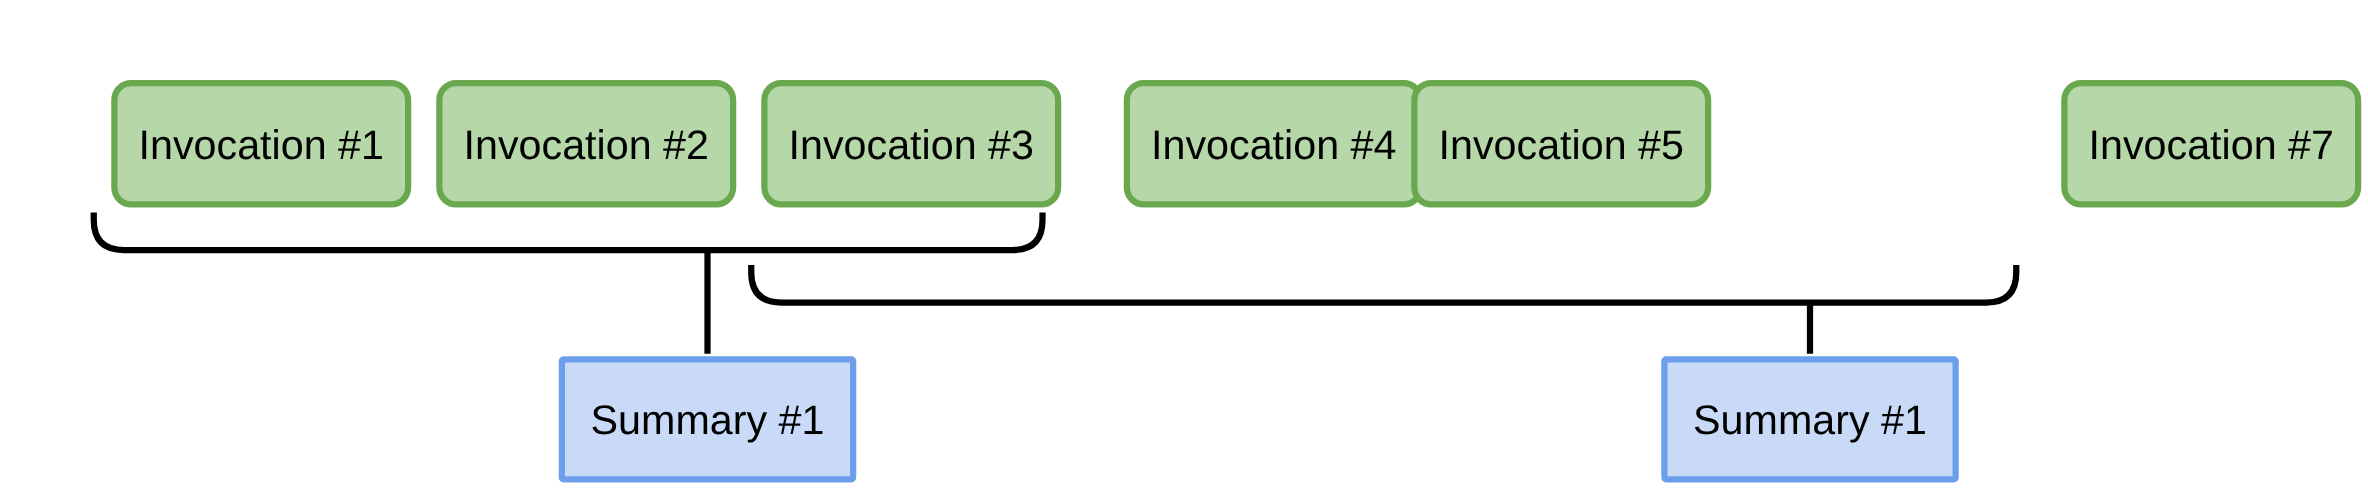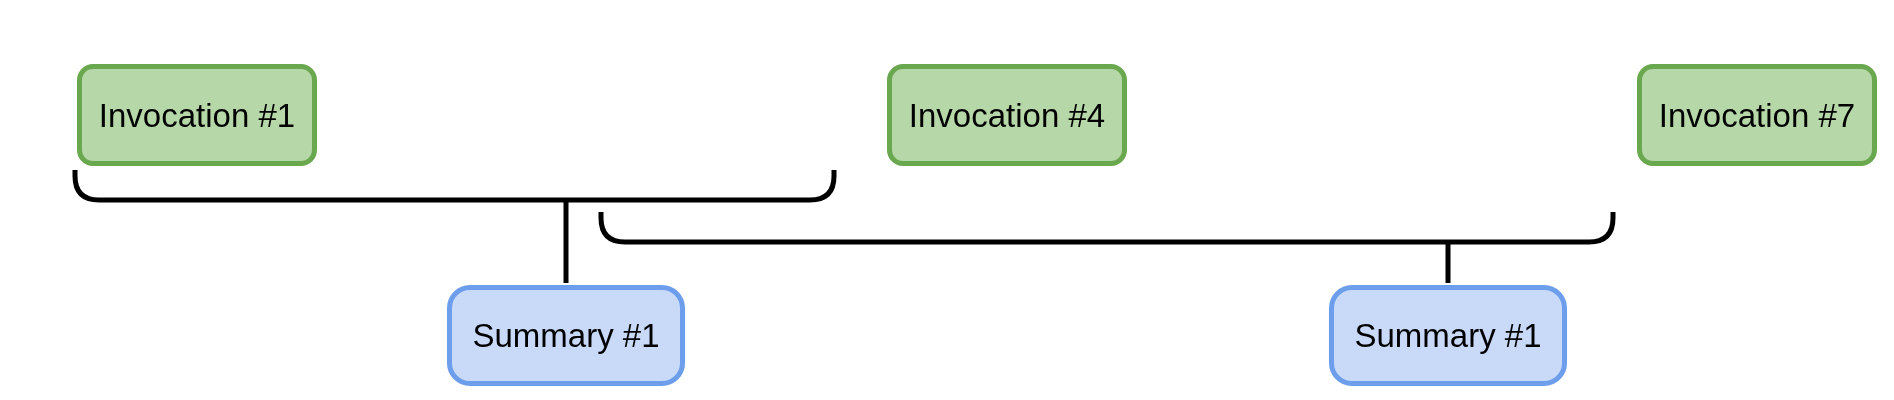--- a/index.html
+++ b/index.html
@@ -40,47 +40,57 @@
     color: var(--text, #000);
     white-space: nowrap;
   }
   .invocation {
     top: 64px;
     width: 240px;
     height: 102px;
     background: var(--invocation-fill, #b6d7a8);
     border: 5px solid var(--invocation-border, #6aa84f);
     border-radius: 16px;
+    margin-left: 12px;
   }
   .summary {
     top: 285px;
     width: 238px;
     height: 101px;
     background: var(--summary-fill, #c9daf8);
     border: 5px solid var(--summary-border, #6d9eeb);
-    border-radius: 23px;
+    border-radius: 4px;
   }
 </style>
 </head>
 <body>
 
 <div class="canvas">
 
   <svg class="links" viewBox="0 0 1894 400" xmlns="http://www.w3.org/2000/svg">
     <path d="M 75 170 L 75 176 Q 75 200 99 200 L 810 200 Q 834 200 834 176 L 834 170"></path>
     <path d="M 566 200 L 566 283"></path>
     <path d="M 601 212 L 601 218 Q 601 242 625 242 L 1589 242 Q 1613 242 1613 218 L 1613 212"></path>
     <path d="M 1448 242 L 1448 283"></path>
   </svg>
 
   <div class="node invocation" style="left:77px">
     <span>Invocation #1</span>
   </div>
+  <div class="node invocation" style="left:337px">
+    <span>Invocation #2</span>
+  </div>
+  <div class="node invocation" style="left:597px">
+    <span>Invocation #3</span>
+  </div>
   <div class="node invocation" style="left:887px">
     <span>Invocation #4</span>
+  </div>
+  <div class="node invocation" style="left:1117px">
+    <span>Invocation #5</span>
   </div>
   <div class="node invocation" style="left:1637px">
     <span>Invocation #7</span>
   </div>
 
   <div class="node summary" style="left:447px">
     <span>Summary #1</span>
   </div>
   <div class="node summary" style="left:1329px">
     <span>Summary #1</span>

